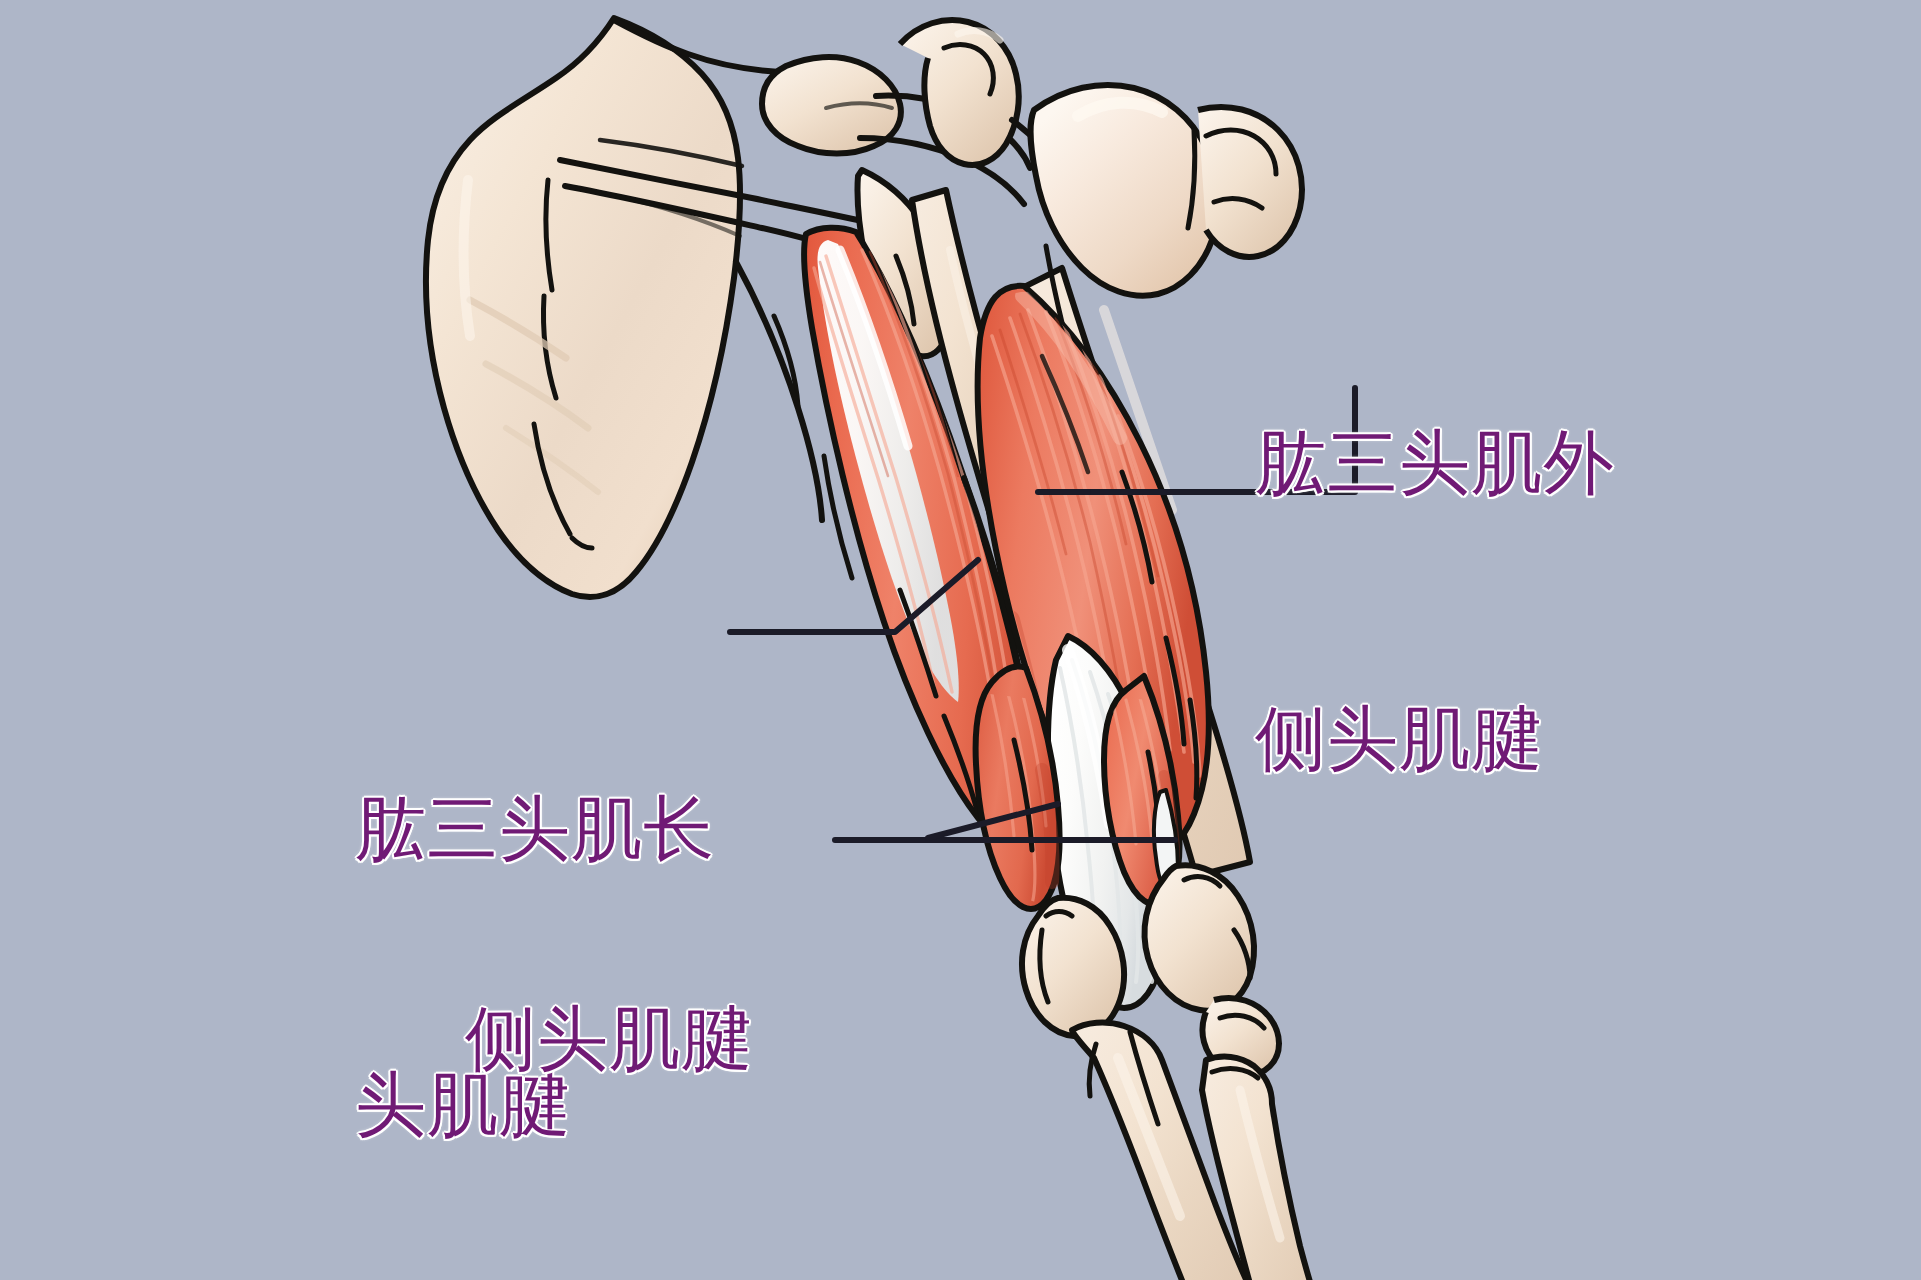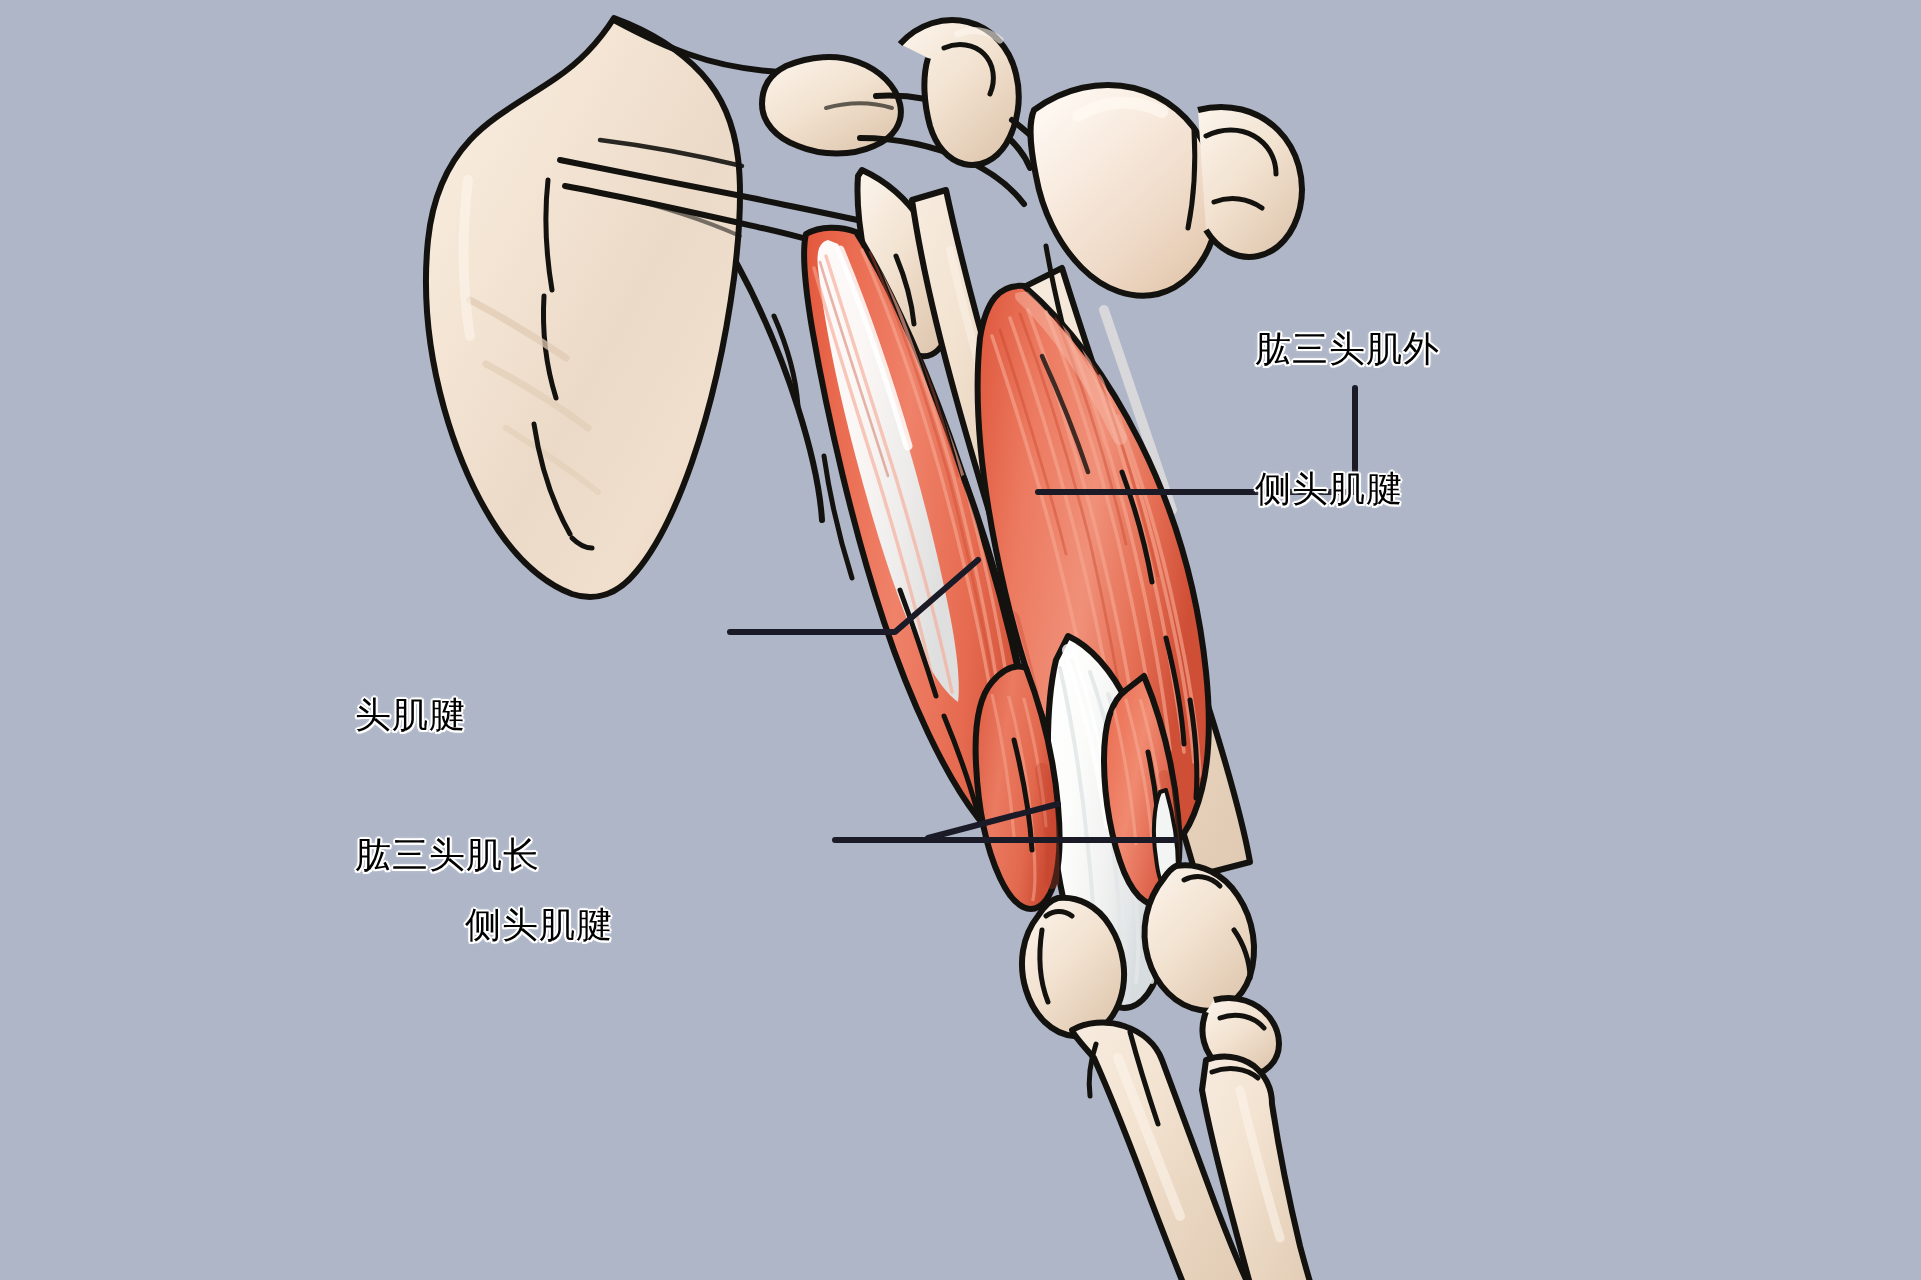--- a/index.html
+++ b/index.html
@@ -16,22 +16,22 @@
     font-family: "DejaVu Sans", "Liberation Sans", sans-serif;
   }
   #art {
     position: absolute;
     inset: 0;
     width: 1921px;
     height: 1280px;
   }
   .label {
     position: absolute;
-    color: #000000;
-    font-size: 36px;
+    color: #701a75;
+    font-size: 71px;
     line-height: 1.30;
     font-weight: 500;
     letter-spacing: 1px;
     white-space: pre;
     text-shadow:
        2px 0 0 #fff, -2px 0 0 #fff, 0 2px 0 #fff, 0 -2px 0 #fff,
        1.5px 1.5px 0 #fff, -1.5px 1.5px 0 #fff,
        1.5px -1.5px 0 #fff, -1.5px -1.5px 0 #fff,
        0 0 4px #fff;
     pointer-events: auto;
@@ -404,21 +404,21 @@
       <path d="M1088,492 L1038,492"></path>
     </g>
   </svg>
 
   <div class="label" id="label-lateral-head">
     <div>肱三头肌外</div>
     <div>侧头肌腱</div>
   </div>
 
   <div class="label" id="label-long-head">
+    <div>肱三头肌长</div>
     <div>头肌腱</div>
-    <div>肱三头肌长</div>
   </div>
 
   <div class="label" id="label-medial-head">
     <div>侧头肌腱</div>
   </div>
 
 </div>
 
 </body></html>

